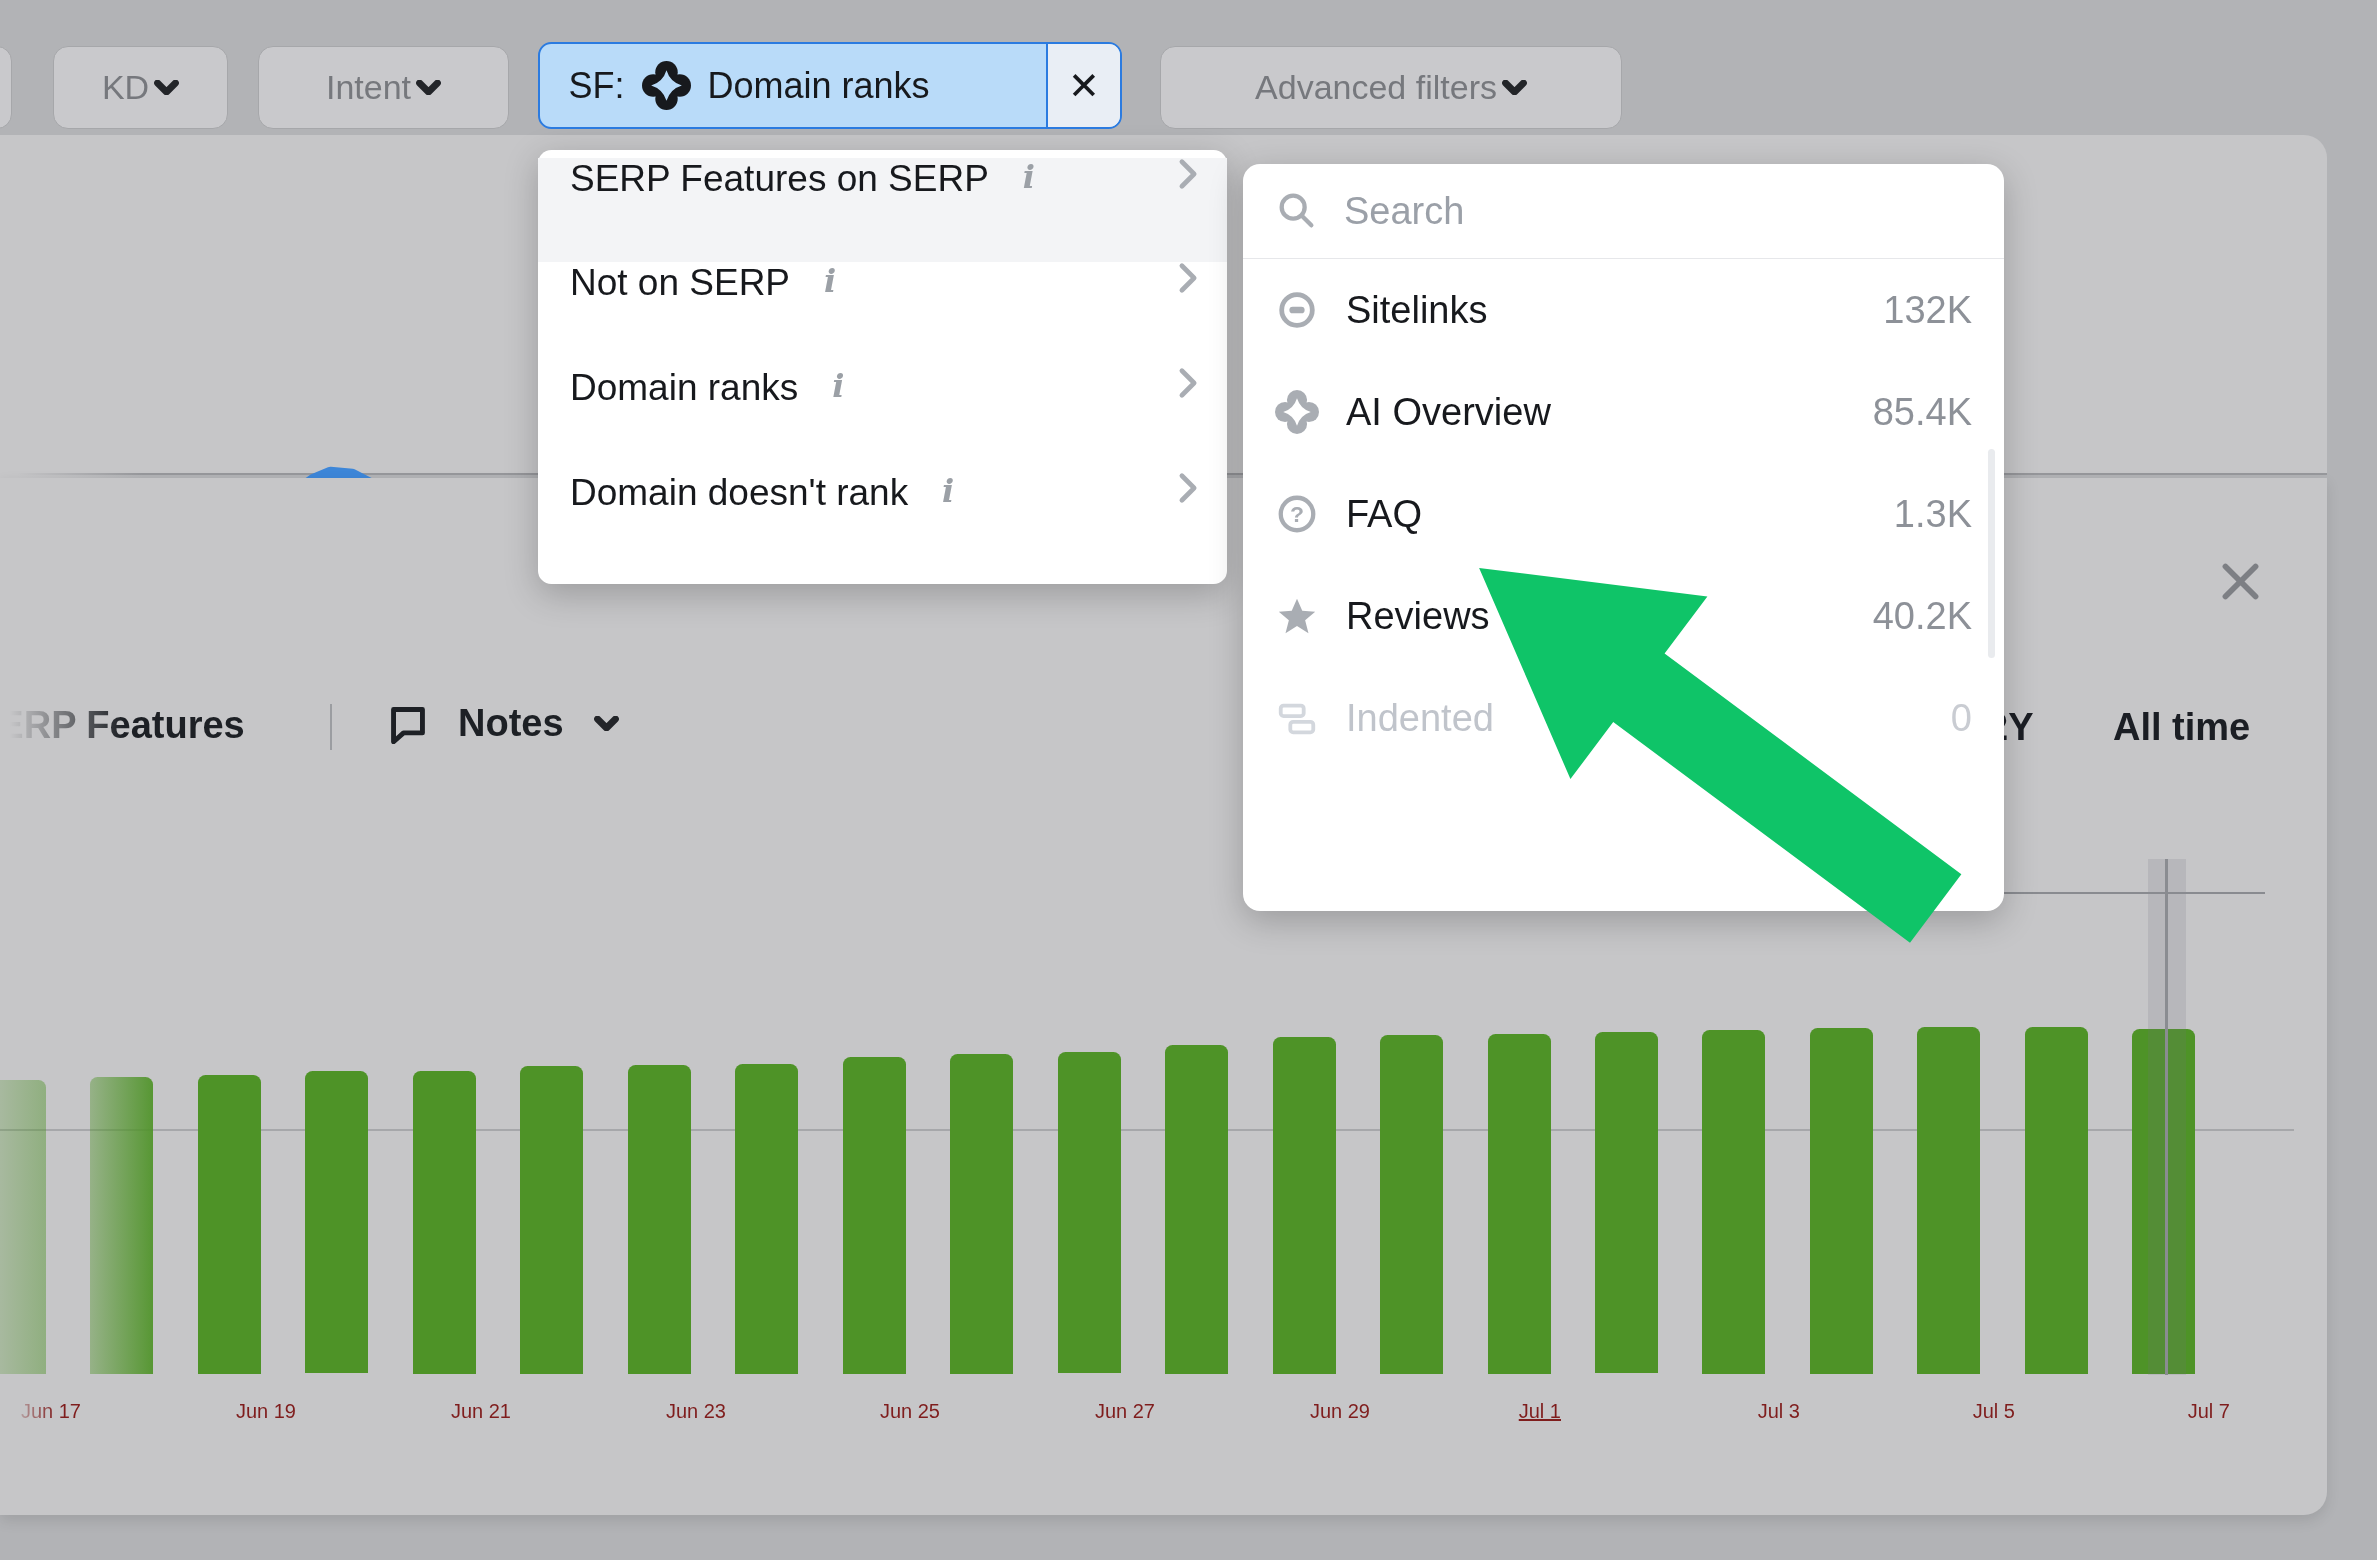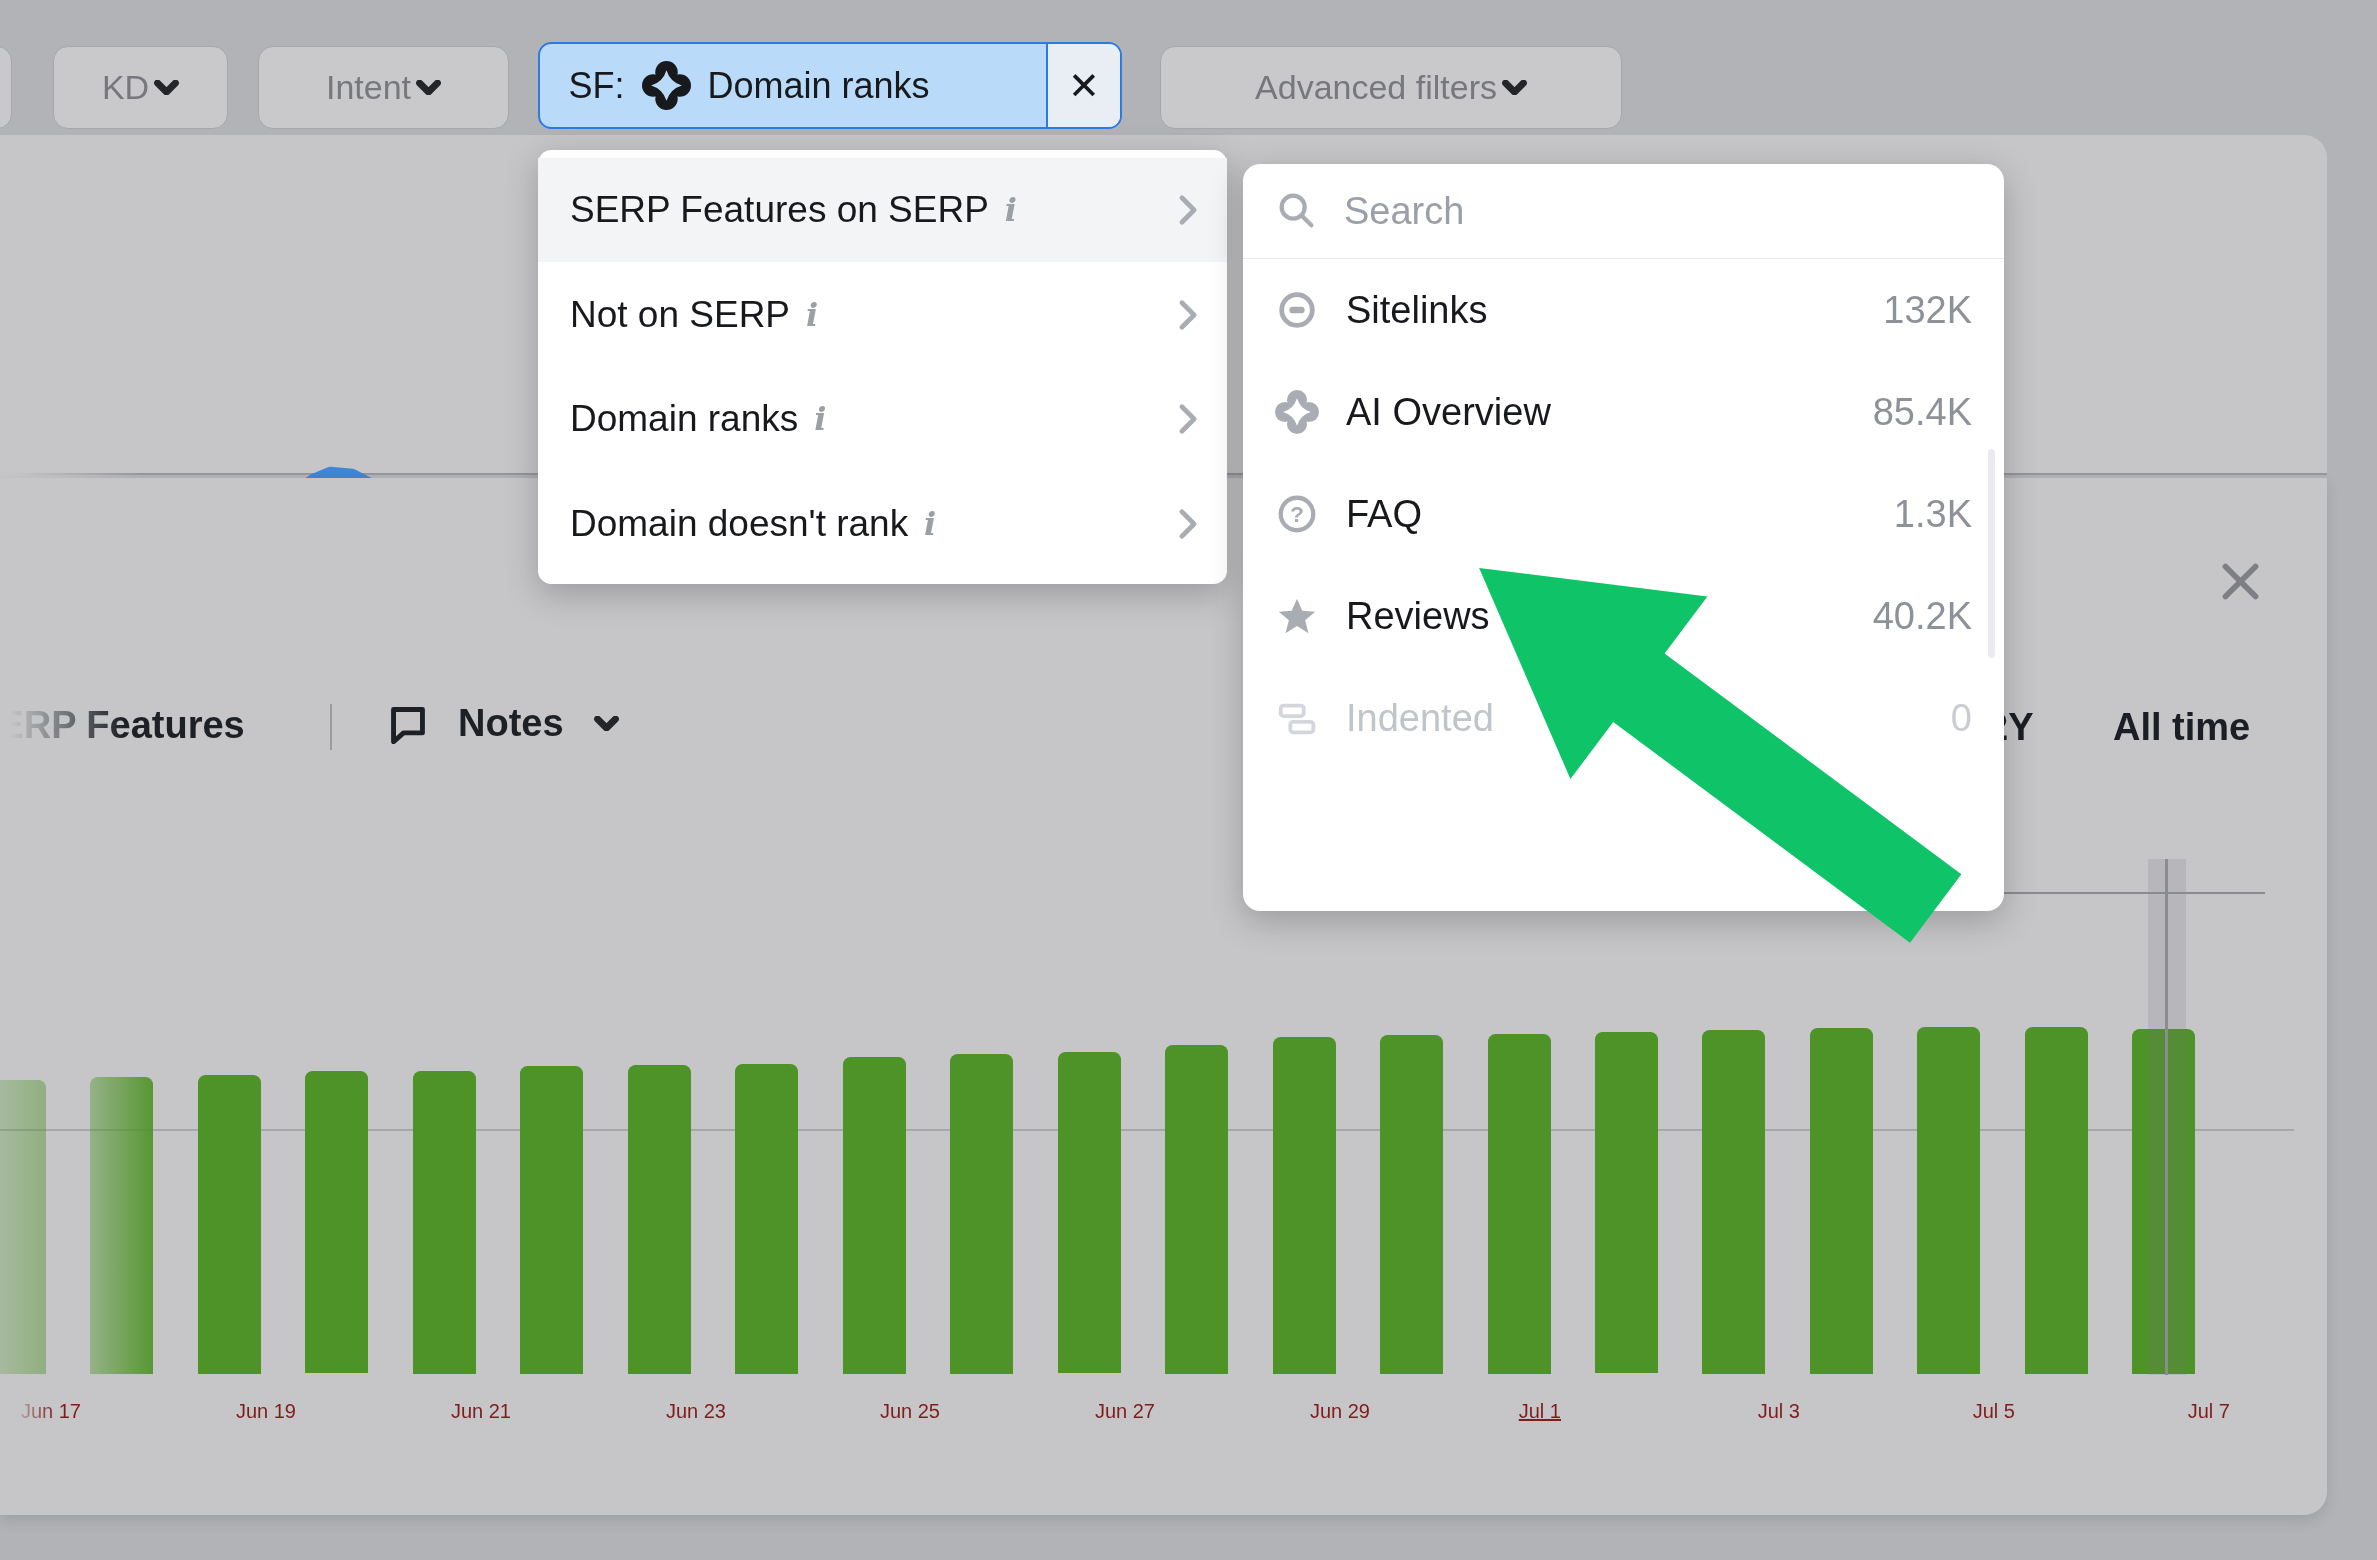--- a/index.html
+++ b/index.html
@@ -81,22 +81,22 @@
     font-size:20px; color:#7f1d1d; }
   .tick-fade { position:absolute; left:0; top:1389px; width:57px; height:57px;
     background:linear-gradient(90deg,#c6c6c8 15%,rgba(198,198,200,0)); }
   
   .dropdown {
     position:absolute; left:538px; top:150px; width:689px; height:434px;
     background:#ffffff; border-radius:13.3px; box-shadow:0 9.5px 34px rgba(0,0,0,0.22);
     padding:7.6px 0; z-index:10; display:flex; flex-direction:column;
   }
   .dd-item {
-    height:105px; display:flex; align-items:center; padding:0 28.5px 0 32px;
-    font-size:37px; color:#17191d; cursor:pointer; gap:14px;
+    height:105px; display:flex; align-items:flex-start; padding:0 28.5px 0 32px;
+    font-size:37px; color:#17191d; cursor:pointer; gap:32px;
   }
   .dd-item.hl { background:#f3f4f6; }
   .dd-arrow { margin-left:auto; width:21px; height:32px; }
   .dd-arrow polyline { fill:none; stroke:#a9adb3; stroke-width:5; stroke-linecap:round; stroke-linejoin:round; }
   .info-i {
     font-family:"DejaVu Serif","Liberation Serif",serif; font-style:italic; font-weight:700;
     font-size:32px; color:#9ba0a6; padding:0 1.9px; cursor:pointer;
   }
   
   .submenu {

